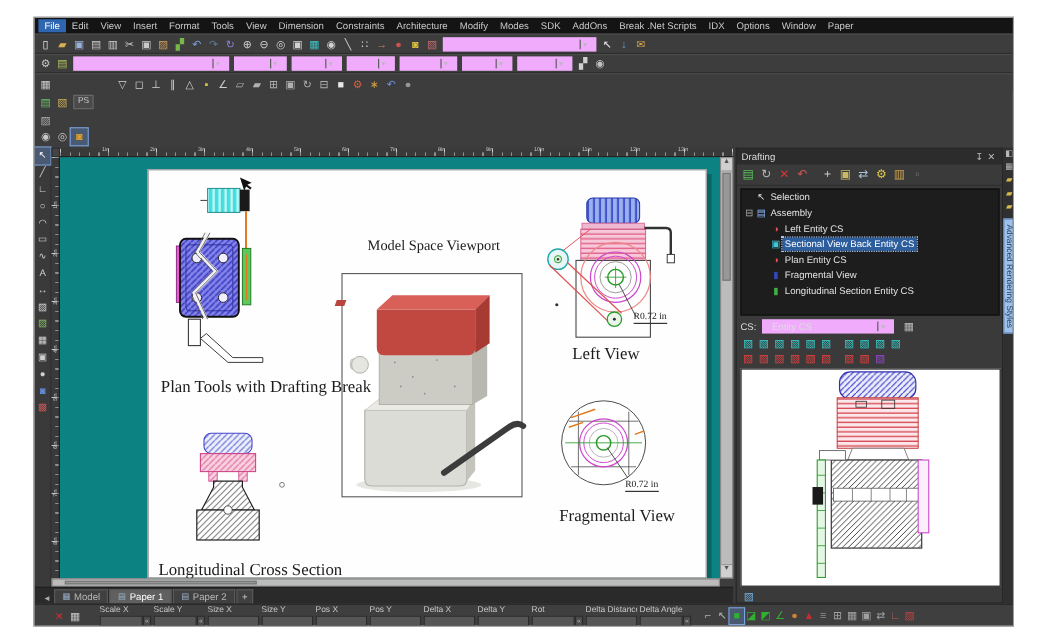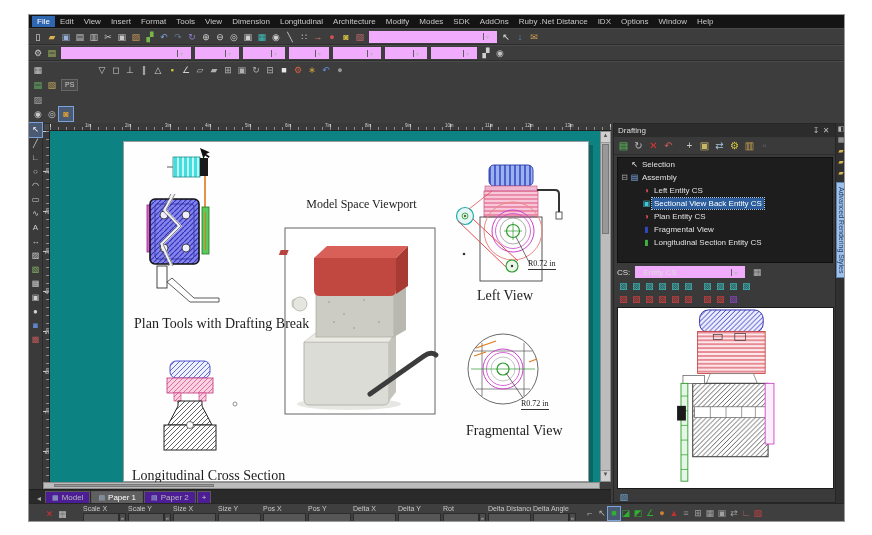--- a/index.html
+++ b/index.html
@@ -76,21 +76,21 @@
   .vthumb{position:absolute;left:1px;top:12px;width:7px;height:90px;background:#989898;
     border:1px solid #777;}
   .hscroll{position:absolute;left:0;bottom:0;width:557px;height:7px;background:#bcbcbc;
     border:1px solid #8a8a8a;}
   .hthumb{position:absolute;left:10px;top:1px;width:160px;height:3px;background:#989898;
     border:1px solid #777;}
   
   .tabs{position:absolute;left:0;top:474px;width:582px;height:14px;background:#2a2a2a;
     display:flex;align-items:flex-end;padding-left:4px;border-top:1px solid #1f1f1f;}
   .navic{color:#aaa;font-size:8px;width:12px;text-align:center;}
-  .tab{height:12px;background:#4c1d95;border:1px solid #585858;border-bottom:none;color:#b8b8b8;
+  .tab{height:12px;background:#404040;border:1px solid #585858;border-bottom:none;color:#b8b8b8;
     font-size:8px;line-height:10px;display:flex;gap:3px;align-items:center;padding:0 6px;
     margin-right:1px;white-space:nowrap;}
   .tab.act{background:#606060;color:#fff;}
   .tab .tabic{font-size:7px;color:#9ab0c8;}
   .tab.addtab{padding:0 4px;color:#ccc;}
   
   .rpanel{position:absolute;left:584px;top:108px;width:223px;height:380px;background:#3a3a3a;
     border:1px solid #262626;}
   .rp-title{position:absolute;left:0;top:0;width:100%;height:13px;background:#2c2c2c;
     color:#ddd;font-size:8px;line-height:12px;padding:0 4px;display:flex;
@@ -147,31 +147,31 @@
 
   <div class="menubar">
       <span class="menu-item act">File</span>
       <span class="menu-item">Edit</span>
       <span class="menu-item">View</span>
       <span class="menu-item">Insert</span>
       <span class="menu-item">Format</span>
       <span class="menu-item">Tools</span>
       <span class="menu-item">View</span>
       <span class="menu-item">Dimension</span>
-      <span class="menu-item">Longitudinal</span>
+      <span class="menu-item">Constraints</span>
       <span class="menu-item">Architecture</span>
       <span class="menu-item">Modify</span>
       <span class="menu-item">Modes</span>
       <span class="menu-item">SDK</span>
       <span class="menu-item">AddOns</span>
-      <span class="menu-item">Ruby .Net Distance</span>
+      <span class="menu-item">Break .Net Scripts</span>
       <span class="menu-item">IDX</span>
       <span class="menu-item">Options</span>
       <span class="menu-item">Window</span>
-      <span class="menu-item">Help</span>
+      <span class="menu-item">Paper</span>
     </div>
 
   <div class="tbrow row1">
     <span class="icons">
         <span class="tbi" style="color: rgb(232, 232, 232);">▯</span>
         <span class="tbi" style="color: rgb(216, 176, 80);">▰</span>
         <span class="tbi" style="color: rgb(154, 176, 216);">▣</span>
         <span class="tbi" style="color: rgb(200, 200, 200);">▤</span>
         <span class="tbi" style="color: rgb(200, 200, 200);">▥</span>
         <span class="tbi" style="color: rgb(200, 200, 200);">✂</span>

